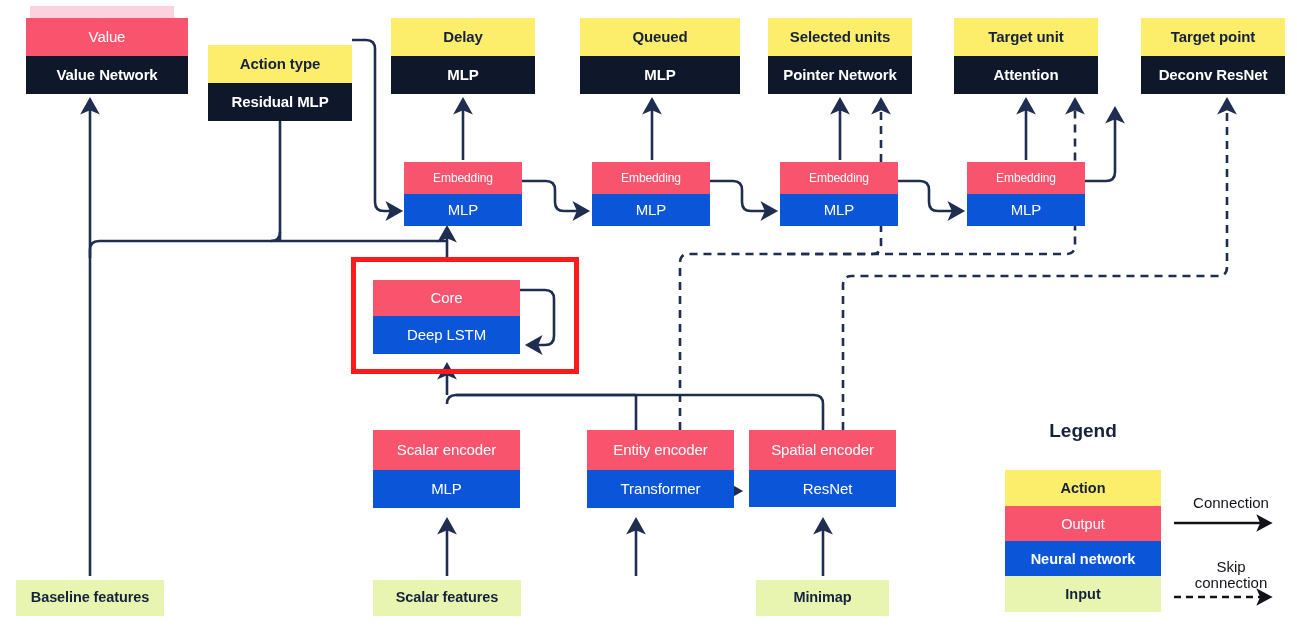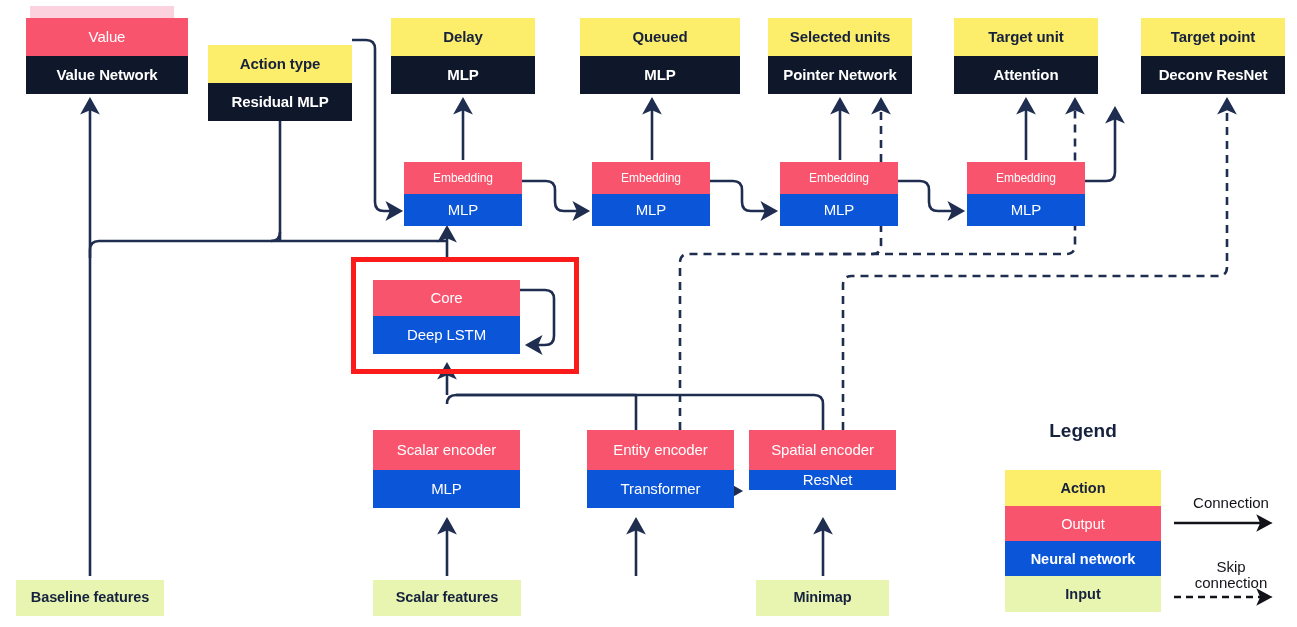--- a/index.html
+++ b/index.html
@@ -173,21 +173,21 @@
   <div class="node" style="left:373px;top:430px;width:147px;">
     <div class="cell cap-output" style="height:40px;">Scalar encoder</div>
     <div class="cell cap-nn-reg" style="height:38px;">MLP</div>
   </div>
   <div class="node" style="left:563px;top:430px;width:147px;margin-left:24px;">
     <div class="cell cap-output" style="height:40px;">Entity encoder</div>
     <div class="cell cap-nn-reg" style="height:38px;">Transformer</div>
   </div>
   <div class="node" style="left:749px;top:430px;width:147px;">
     <div class="cell cap-output" style="height:40px;">Spatial encoder</div>
-    <div class="cell cap-nn-reg" style="height:20px;padding-left:10px;">ResNet</div>
+    <div class="cell cap-nn-reg" style="height:37px;padding-left:10px;">ResNet</div>
   </div>
 
   <div class="node cell cap-input" style="left:16px;top:580px;width:148px;height:36px;">Baseline features</div>
   <div class="node cell cap-input" style="left:373px;top:580px;width:148px;height:36px;">Scalar features</div>
   <div class="node cell cap-input" style="left:756px;top:580px;width:133px;height:36px;">Minimap</div>
 
   <div class="legend-title" style="left:1005px;top:420px;width:156px;text-align:center;">Legend</div>
 
   <div class="legend-stack" style="left:1005px;top:470px;width:156px;">
     <div class="leg-row leg-action" style="height:36px;">Action</div>

